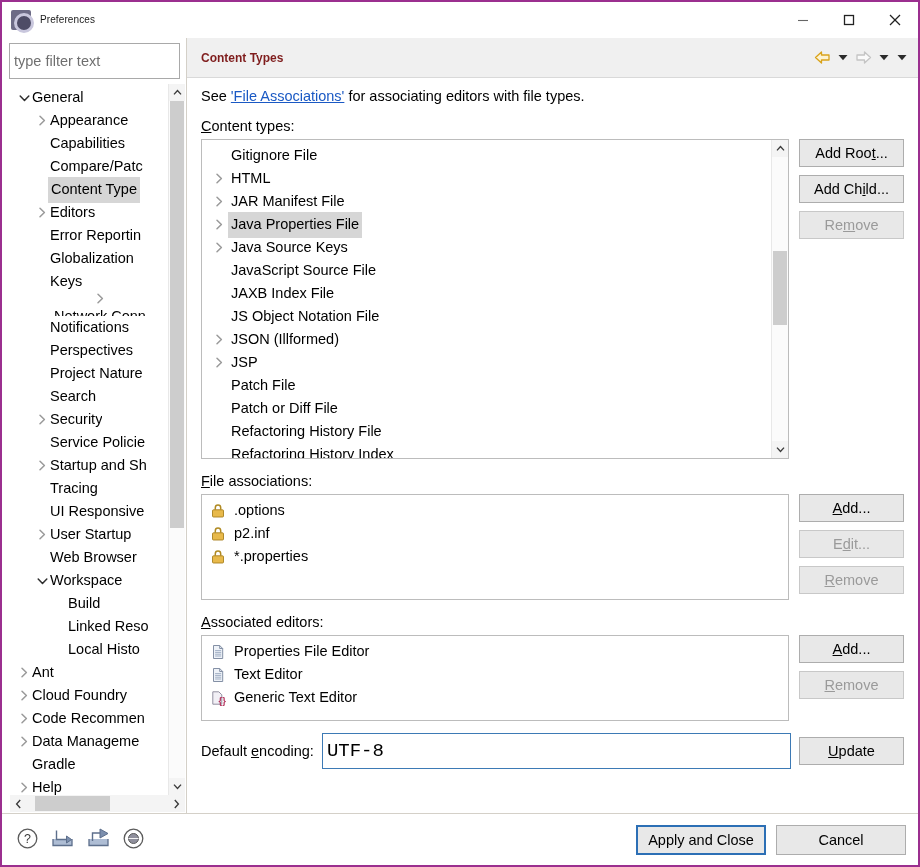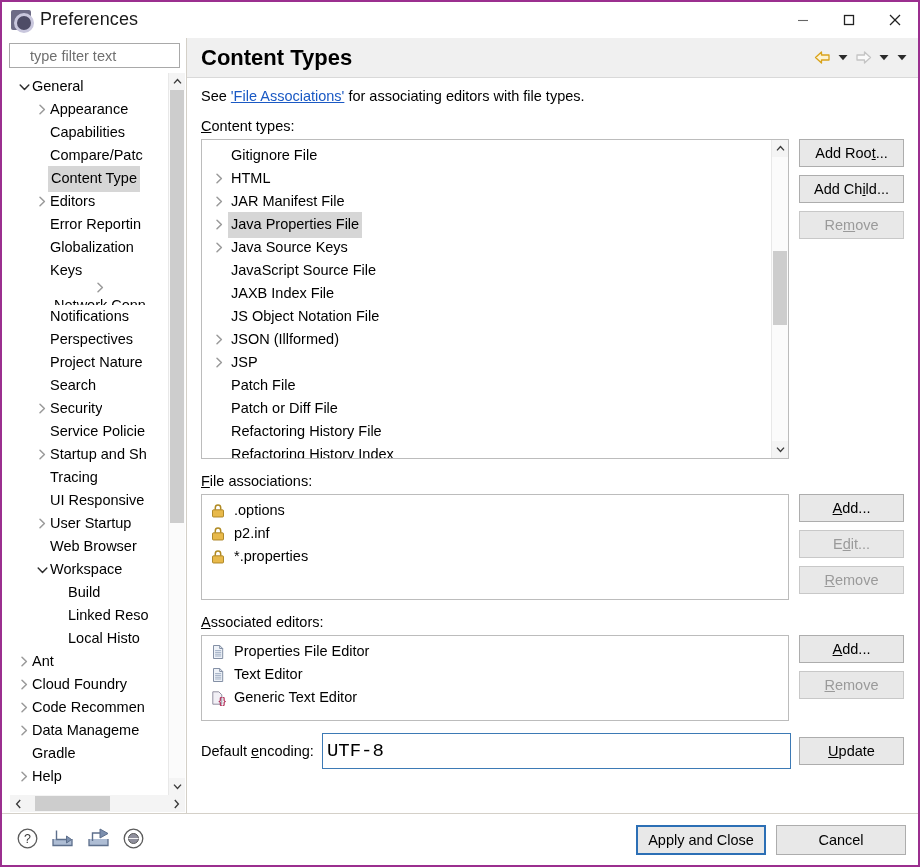--- a/index.html
+++ b/index.html
@@ -38,21 +38,21 @@
     flex: 0 0 auto;
   }
   #app-icon::before {
     content: ""; position: absolute;
     left: 3px; top: 3px; width: 14px; height: 14px;
     border-radius: 50%;
     border: 3px solid #c9c7dd;
     background: #4e4c66;
   }
   #title-text {
-    font-size: 18px; color: #1a1a1a;
+    font-size: 10px; color: #1a1a1a;
     letter-spacing: .1px;
   }
   #win-controls {
     margin-left: auto; display: flex; height: 100%;
   }
   .wbtn {
     width: 46px; height: 100%;
     display: flex; align-items: center; justify-content: center;
     background: transparent;
   }
@@ -63,25 +63,25 @@
 
   
   #left-pane {
     width: 184px; min-width: 184px;
     display: flex; flex-direction: column;
     background: #ffffff;
     padding: 0;
   }
   #filter-wrap { padding: 5px 6px 4px 7px; }
   #filter-input {
-    width: 100%; height: 25px;
+    width: 100%; height: 36px;
     border: 1px solid #a9a9a9;
     font-family: "Liberation Sans", sans-serif;
     font-size: 14.5px;
-    padding: 1px 20px;
+    padding: 1px 4px;
     color: #000; background: #fff;
     outline: none;
   }
   #filter-input::placeholder { color: #6f6f6f; opacity: 1; }
 
   #tree-outer {
     flex: 1; min-height: 0;
     display: flex; flex-direction: column;
     margin: 0 0 0 7px;
     border: 1px solid #ffffff;
@@ -149,21 +149,21 @@
     border-left: 1px solid #d4d0c8;
     background: #ffffff;
   }
   #page-header {
     height: 40px; min-height: 40px;
     background: #f0f0f0;
     border-bottom: 1px solid #d9d9d9;
     display: flex; align-items: center;
     padding: 0 8px 0 14px;
   }
-  #page-title { font-size: 22px; font-weight: bold; color: #000000; }
+  #page-title { font-size: 12px; font-weight: bold; color: #7f1d1d; }
   #nav-btns { margin-left: auto; display: flex; align-items: center; gap: 1px; }
   .navbtn {
     width: 22px; height: 26px;
     display: flex; align-items: center; justify-content: center;
   }
   .navbtn.small { width: 17px; }
 
   #page-body {
     flex: 1; min-height: 0;
     padding: 10px 14px 0 14px;

